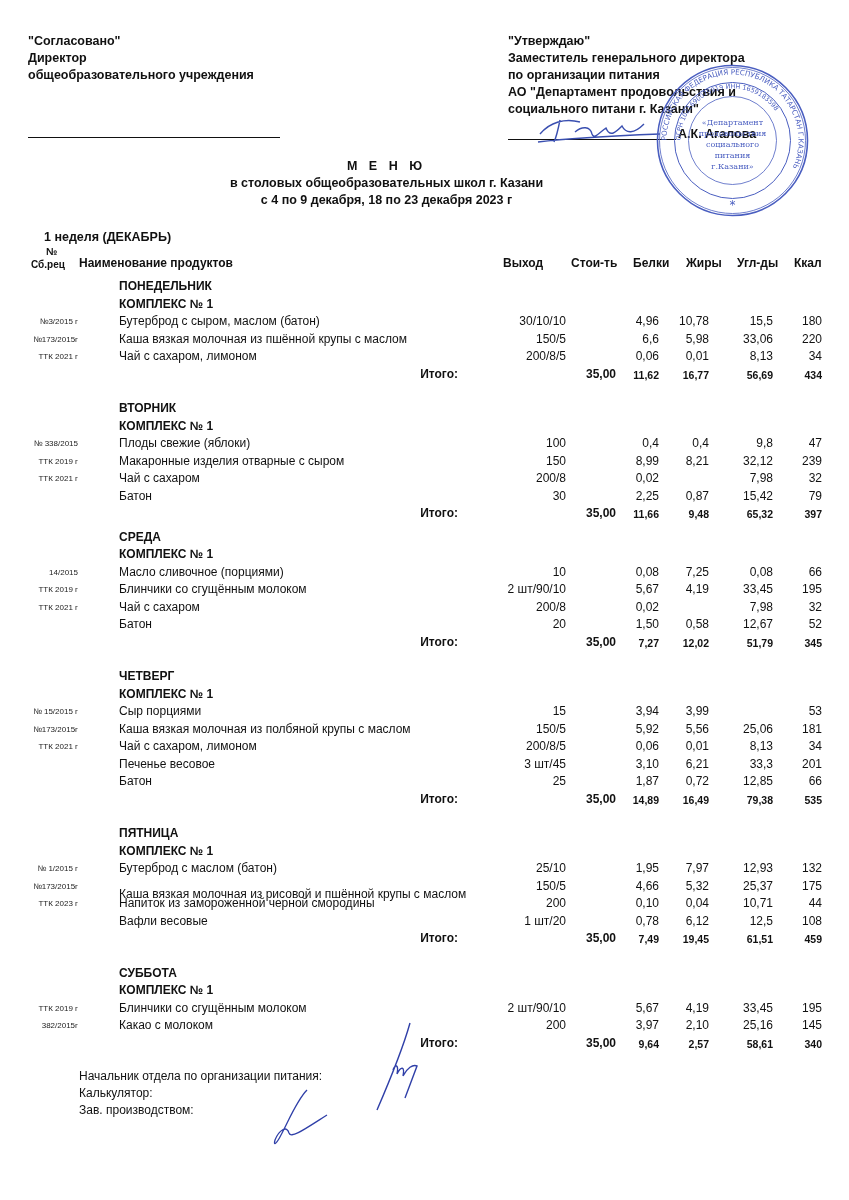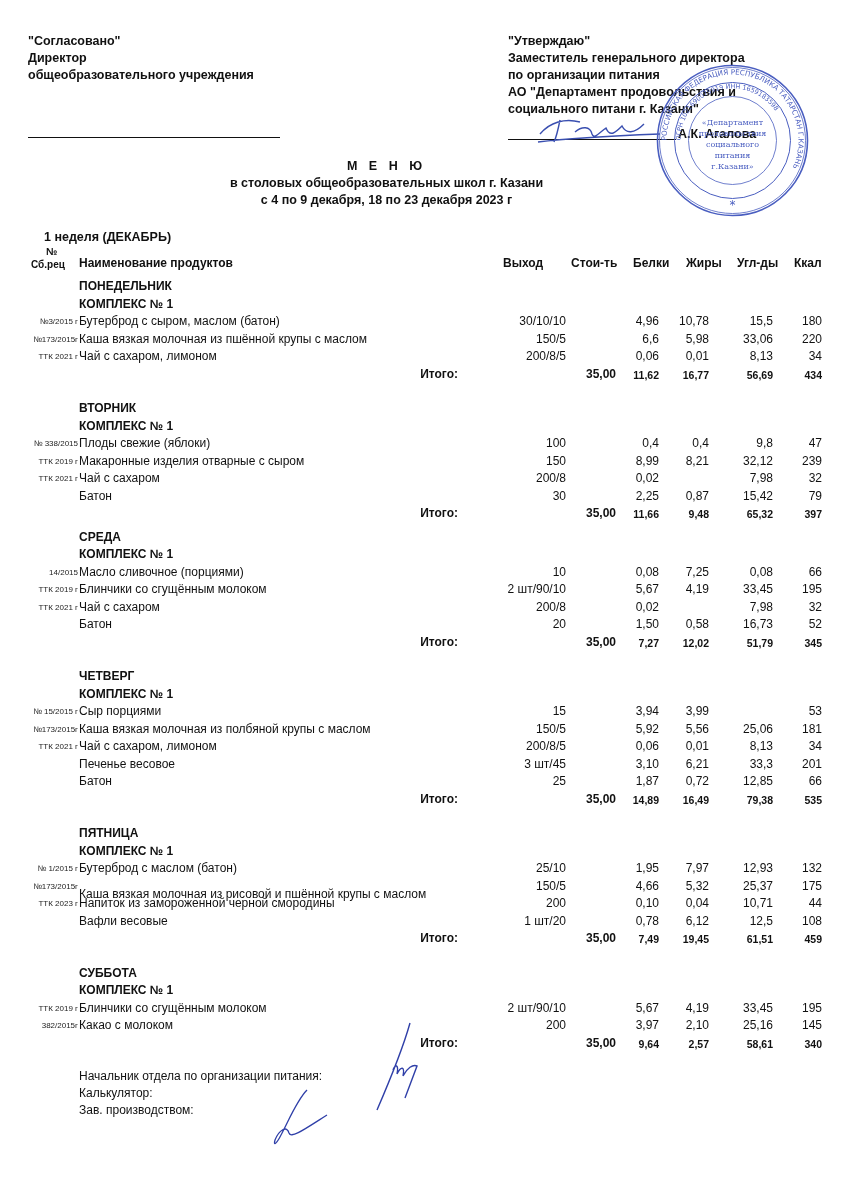--- a/index.html
+++ b/index.html
@@ -16,21 +16,21 @@
   .signature { position: absolute; }
 
   .title-block { position: absolute; left: 0; width: 773px; text-align: center; font-weight: bold; font-size: 12.5px; line-height: 17px; }
   .title-block .menu-title { letter-spacing: 4px; }
 
   .week-label { position: absolute; left: 44px; top: 230px; font-size: 12.5px; font-weight: bold; }
 
   .col-header { position: absolute; top: 246px; left: 0; width: 849px; height: 30px; font-size: 12px; font-weight: bold; }
   .col-header span { position: absolute; }
 
-  .table { position: absolute; left: 0; top: 278px; width: 849px; font-size: 12px; }
+  .table { position: absolute; left: 0; top: 278px; width: 849px; font-size: 12px; padding-left: 40px; }
   .row { position: relative; height: 17.5px; }
   .row span { position: absolute; top: 1px; white-space: nowrap; }
   .c-code { right: 771px; font-size: 8px; top: 4px !important; color: #222; }
   .c-name { left: 79px; }
   .c-out { right: 283px; text-align: right; }
   .c-cost { right: 233px; text-align: right; }
   .c-p { right: 190px; text-align: right; }
   .c-f { right: 140px; text-align: right; }
   .c-c { right: 76px; text-align: left; }
   .c-k { right: 27px; text-align: right; }
@@ -244,21 +244,21 @@
       <span class="c-f"></span>
       <span class="c-c">7,98</span>
       <span class="c-k">32</span>
     </div>
     <div class="row">
       <span class="c-code"></span>
       <span class="c-name">Батон</span>
       <span class="c-out">20</span>
       <span class="c-p">1,50</span>
       <span class="c-f">0,58</span>
-      <span class="c-c">16,73</span>
+      <span class="c-c">12,67</span>
       <span class="c-k">52</span>
     </div>
     <div class="row total">
       <span class="c-label">Итого:</span>
       <span class="c-cost">35,00</span>
       <span class="c-p">7,27</span>
       <span class="c-f">12,02</span>
       <span class="c-c">51,79</span>
       <span class="c-k">345</span>
     </div>

